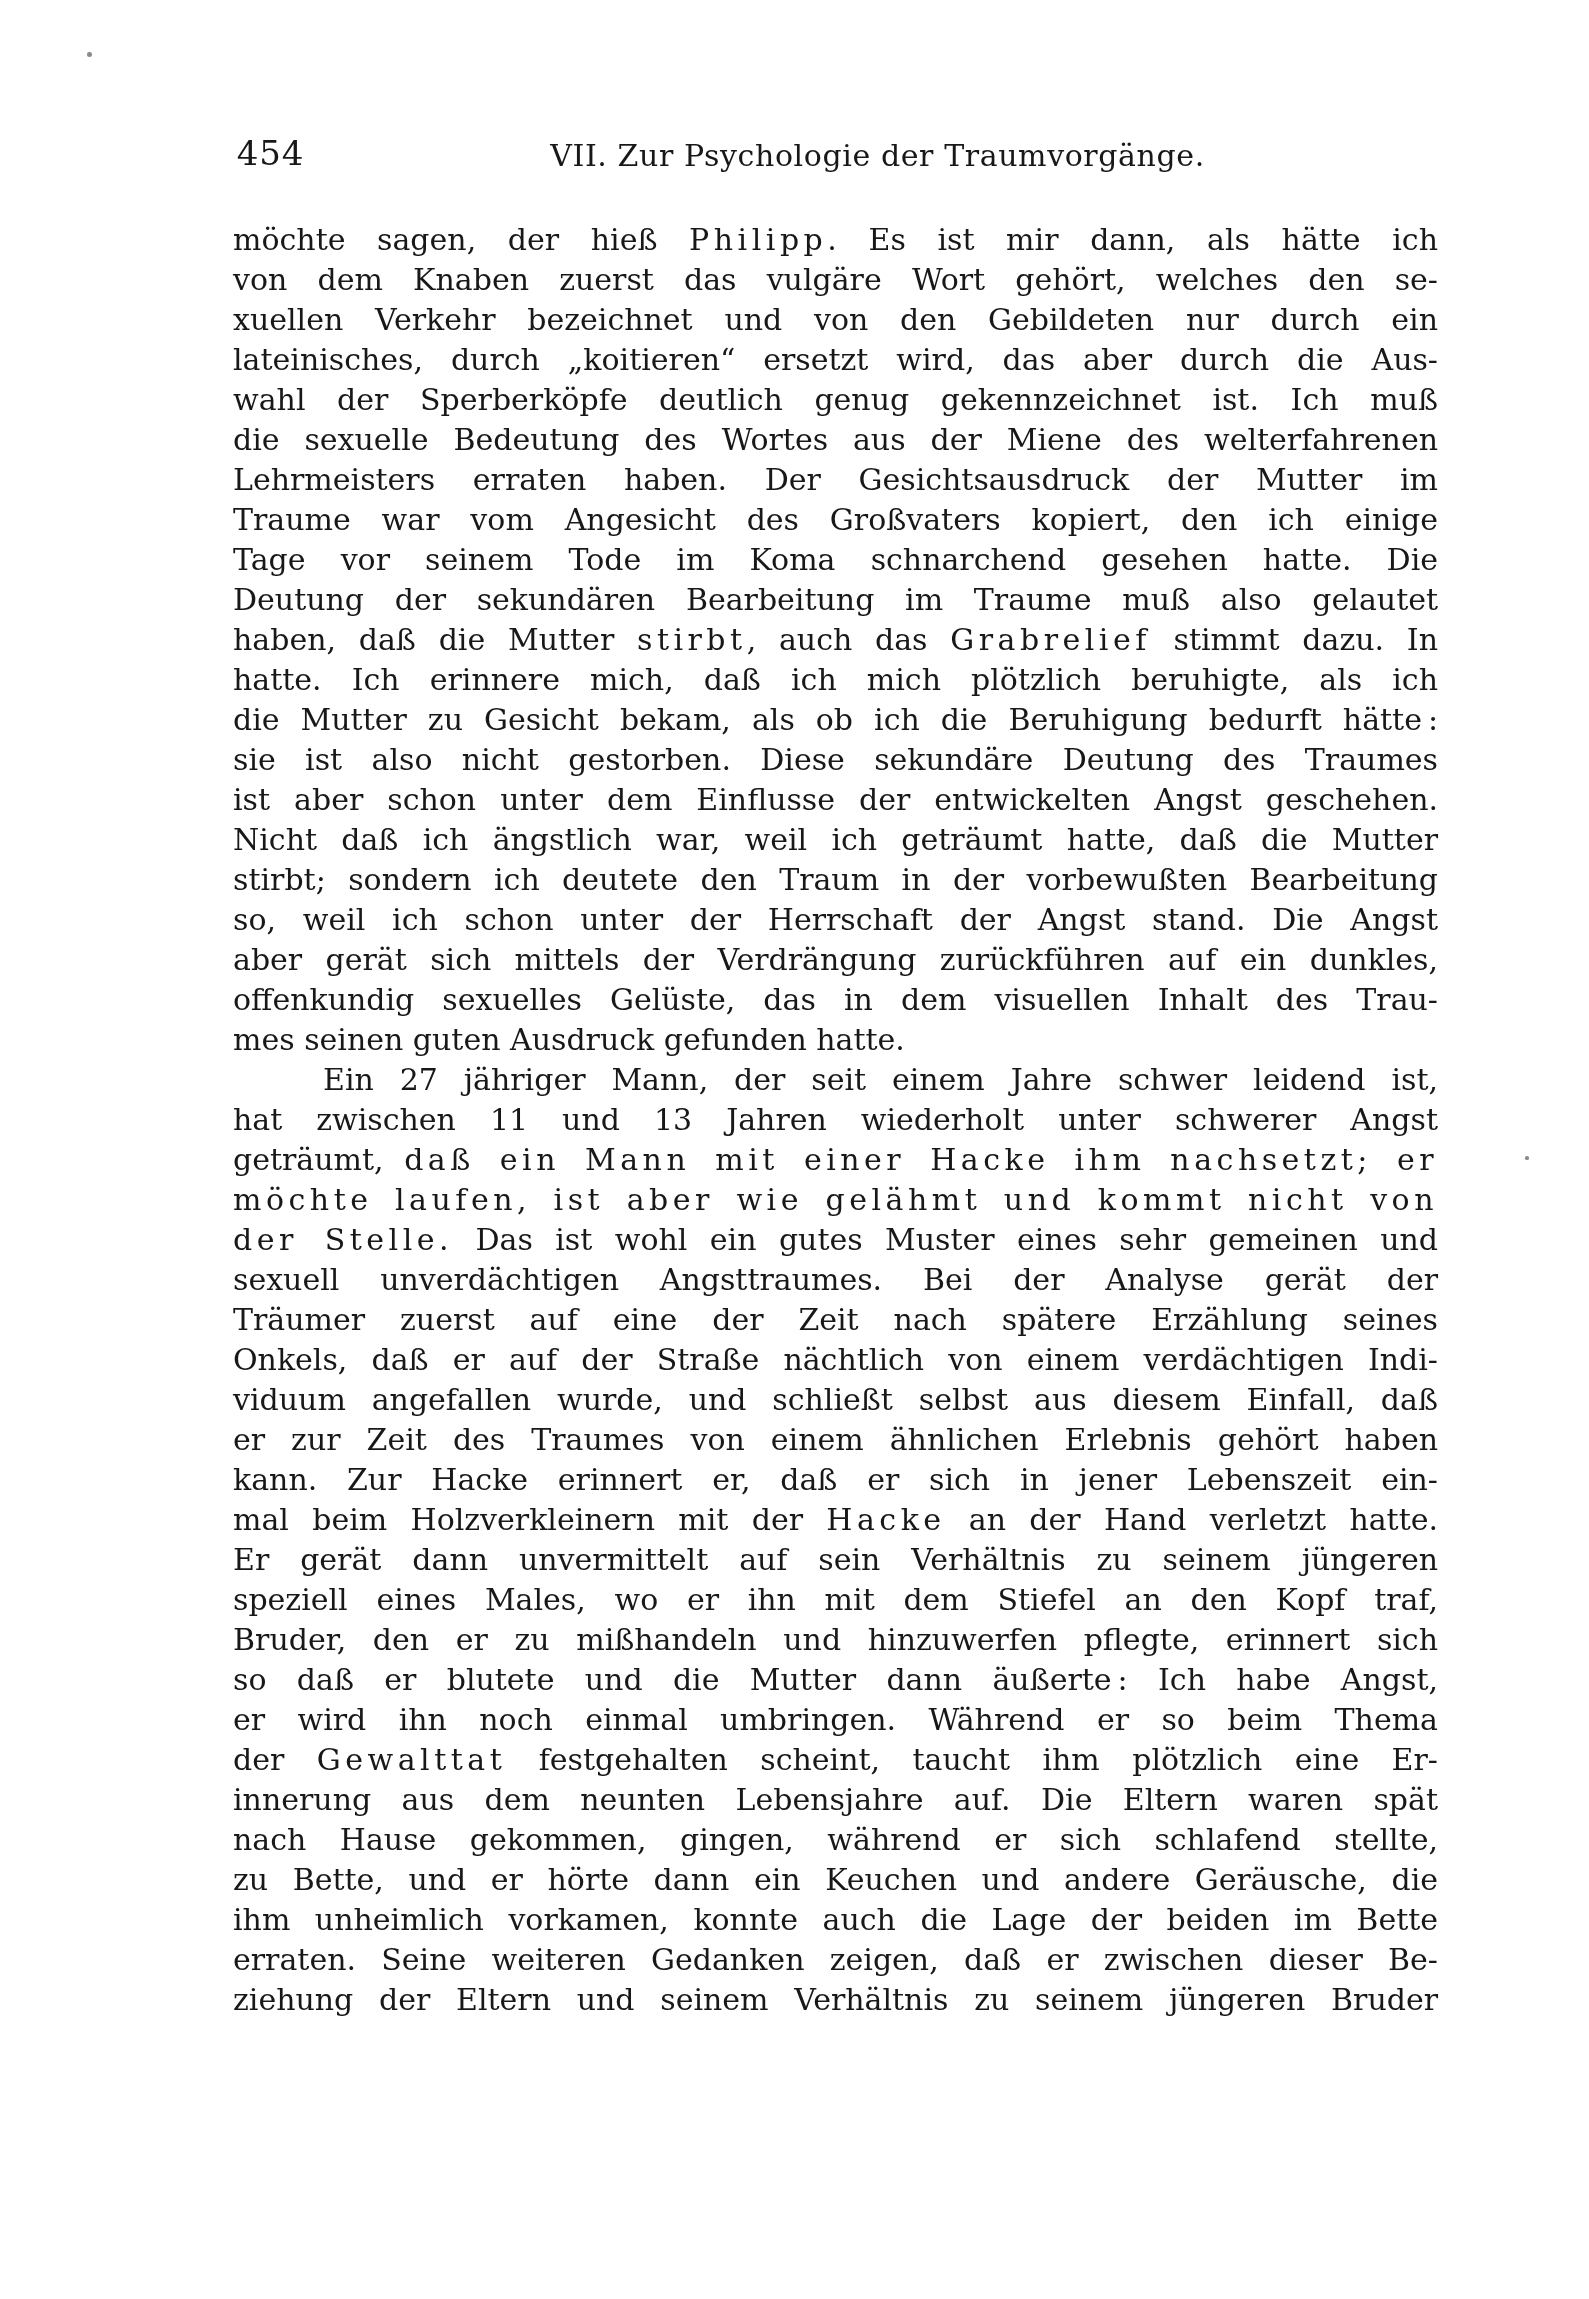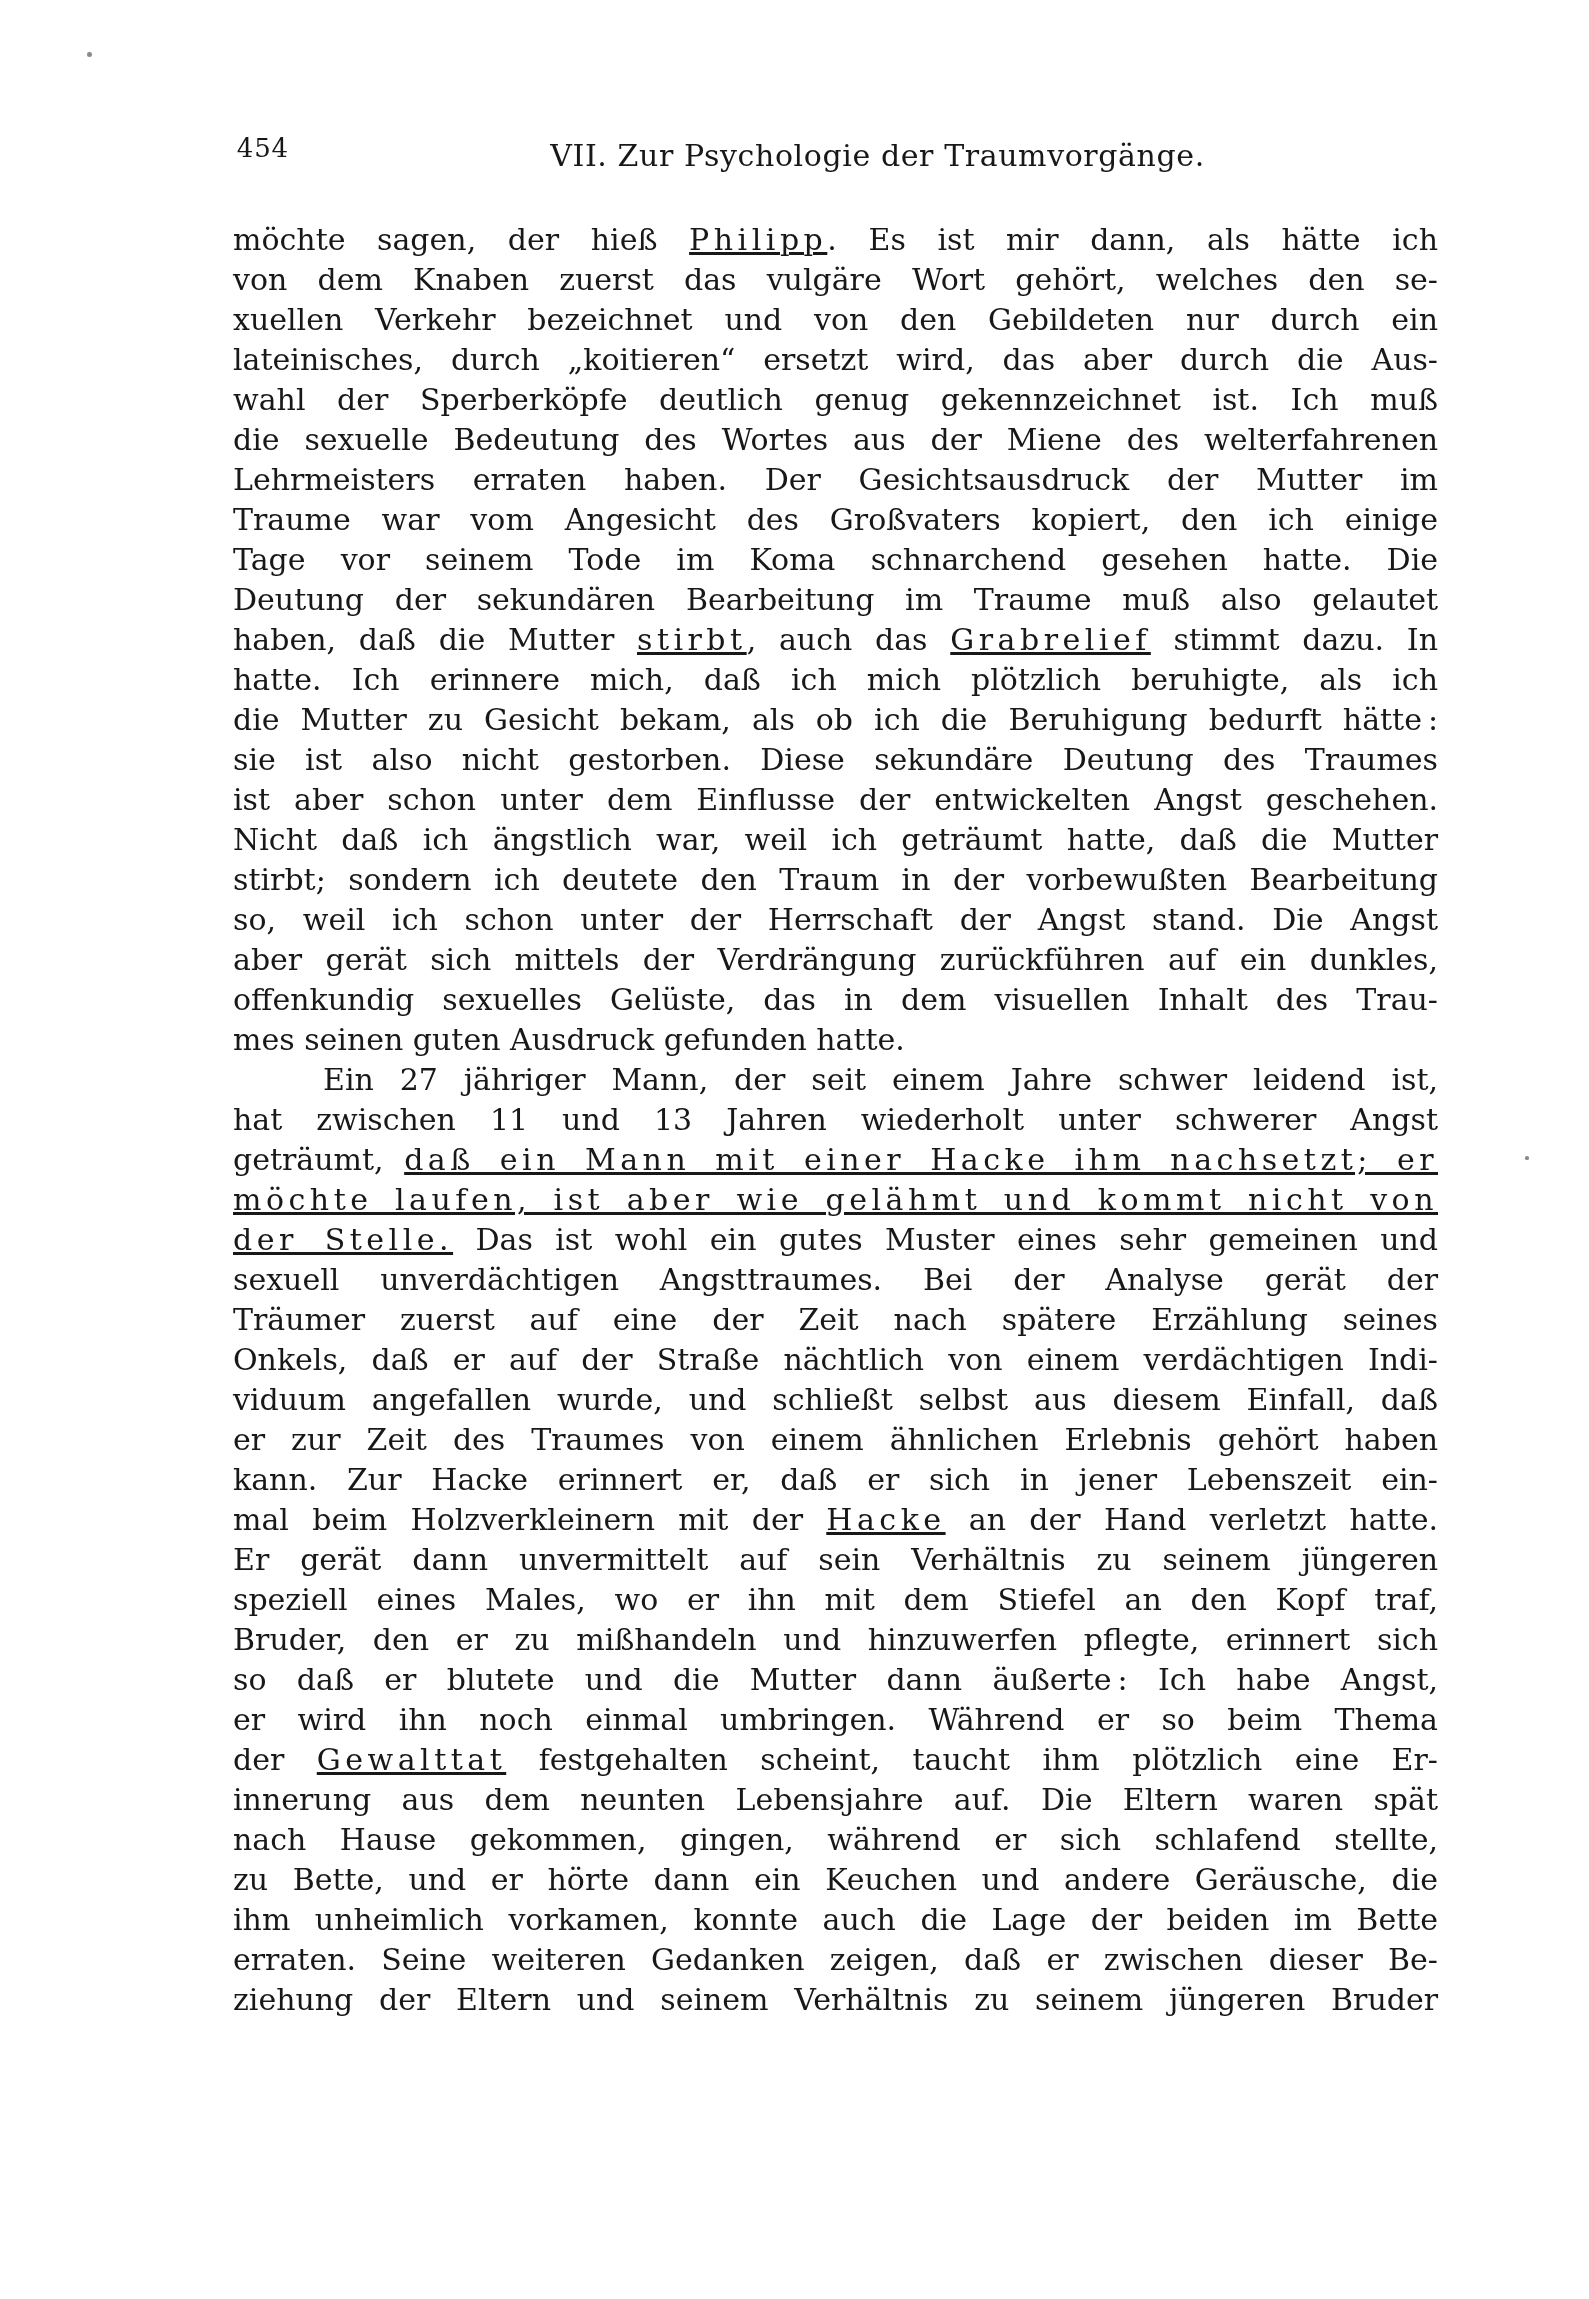--- a/index.html
+++ b/index.html
@@ -16,21 +16,21 @@
     position: absolute;
     left: 233px;
     top: 131px;
     width: 1205px;
     height: 48px;
   }
   .page-number {
     position: absolute;
     left: 3.7px;
     top: 1.8px;
-    font-size: 26px;
+    font-size: 34px;
     letter-spacing: 0.9px;
   }
   .running-title {
     position: absolute;
     left: 16px;
     top: 6.5px;
     width: 100%;
     text-align: center;
     font-size: 30px;
     letter-spacing: 0.6px;
@@ -46,21 +46,21 @@
   .paragraph { margin: 0; }
   .line {
     line-height: 40px;
     height: 40px;
     text-align: justify;
     text-align-last: justify;
     white-space: normal;
   }
   .line.indent { text-indent: 90px; }
   .line.no-justify { text-align-last: left; }
-  .sperr { letter-spacing: 0.15em; text-decoration: underline; }
+  .sperr { letter-spacing: 0.15em; }
   .speck {
     position: absolute;
     background: #8a8a8a;
     border-radius: 50%;
   }
 </style>
 </head>
 <body>
 
 <div class="page">

